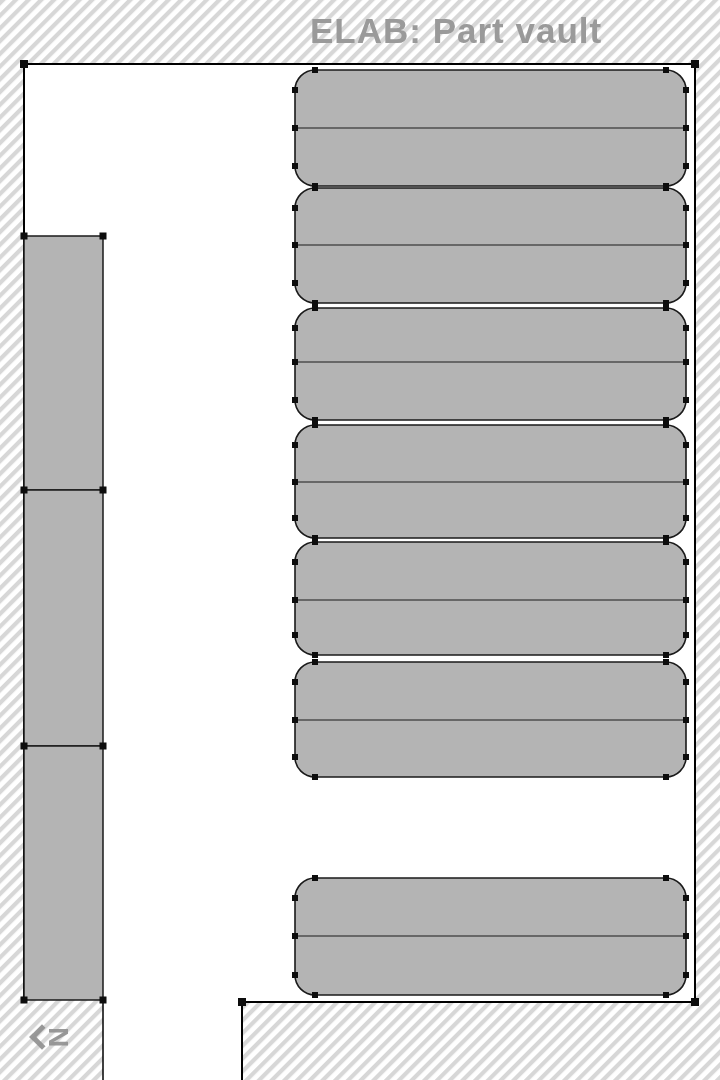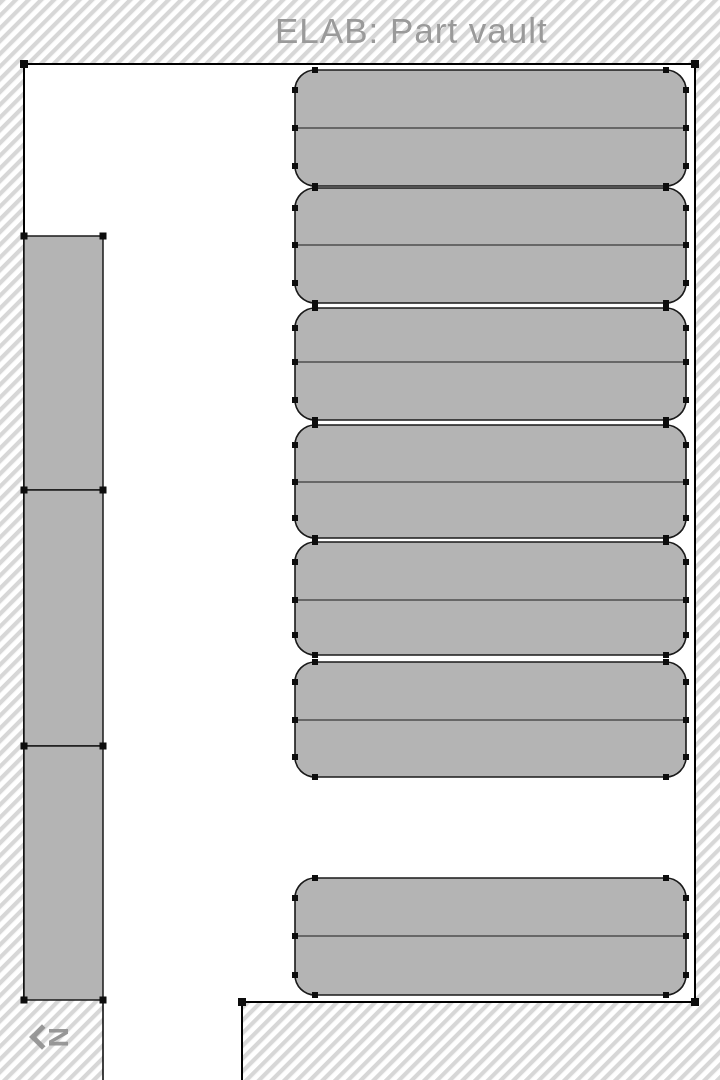--- a/index.html
+++ b/index.html
@@ -6,24 +6,24 @@
   #canvas {
     position: relative;
     width: 720px;
     height: 1080px;
     overflow: hidden;
     font-family: "Liberation Sans", sans-serif;
   }
   #plan-svg { position: absolute; left: 0; top: 0; width: 720px; height: 1080px; display: block; }
   #map-title {
     position: absolute;
-    left: 275px;
+    left: 310px;
     top: 11px;
     font-size: 35px;
-    font-weight: normal;
+    font-weight: bold;
     letter-spacing: 1px;
     white-space: nowrap;
     user-select: none;
   }
   #compass {
     position: absolute;
     left: 22px;
     top: 1006px;
     width: 62px;
     height: 62px;

